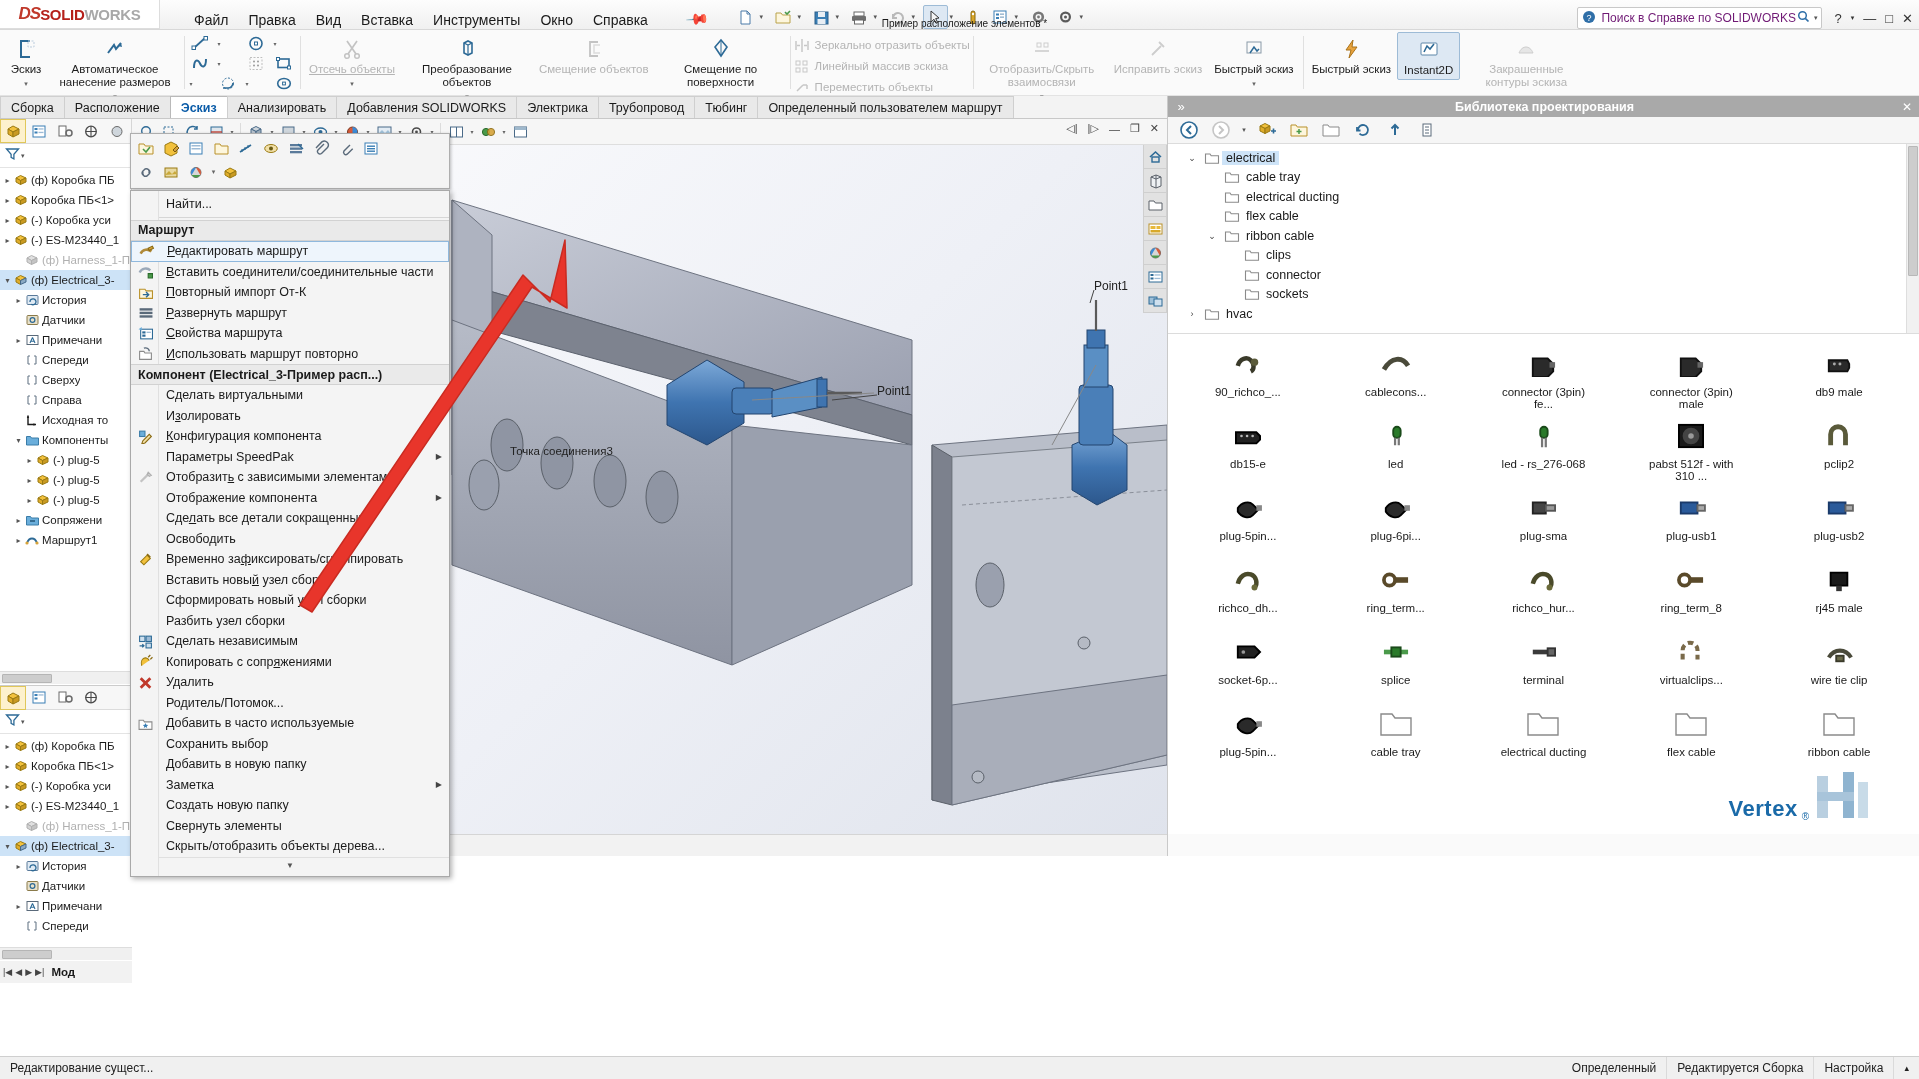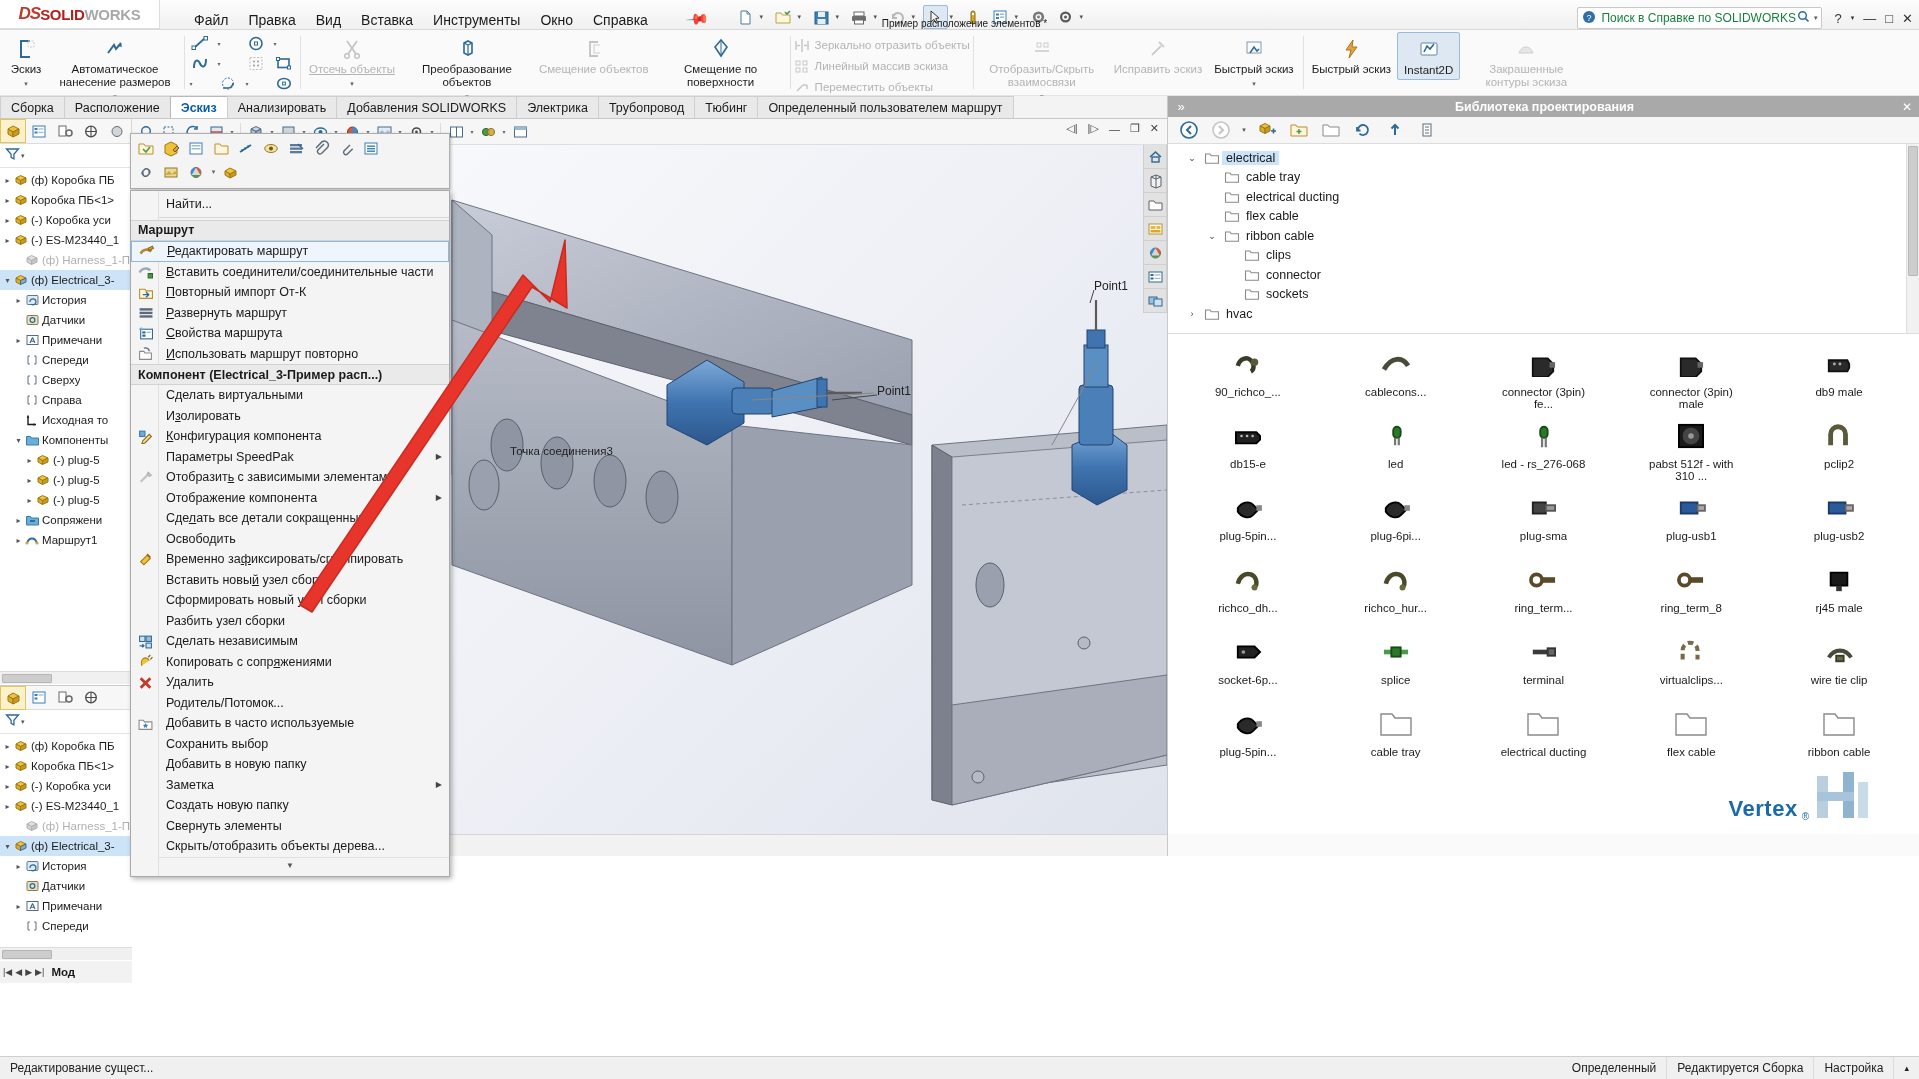--- a/index.html
+++ b/index.html
@@ -33,21 +33,21 @@
   .tb-tools { display:flex; align-items:center; gap:2px; margin-left:26px; }
   .tb-btn { width:25px; height:24px; display:flex; align-items:center; justify-content:center; border-radius:2px;}
   .tb-btn svg { display:block; }
   .tb-caret { font-size:7px; color:#555; width:9px; display:flex; align-items:center;}
   .doc-title { position:absolute; left:50%; transform:translateX(-50%); font-size:10px; white-space:nowrap;padding-left:10px;}
   .title-right { position:absolute; right:6px; display:flex; align-items:center; gap:6px;}
   .searchbox {
     width:245px; height:22px; border:1px solid #c8c8c8; background:#fff; border-radius:2px;
     display:flex; align-items:center; padding:0 4px; font-size:12px; color:#555;
   }
-  .searchbox .txt { flex:1; color:#15803d; }
+  .searchbox .txt { flex:1; color:#701a75; }
   .win-ctl { display:flex; align-items:center; gap:9px; font-size:13px; color:#333; margin-left:6px;}
 
   
   .ribbon {
     position:absolute; top:30px; left:0; width:1919px; height:66px;
     background:#fafafa; border-bottom:1px solid #e3e3e3;
     display:flex; align-items:stretch;
   }
   .rgroup { display:flex; align-items:flex-start; padding:2px 3px 0 3px; position:relative;}
   .rgroup + .rgroup::before{ content:""; position:absolute; left:0; top:6px; bottom:6px; width:1px; background:#e0e0e0;}
@@ -1770,34 +1770,34 @@
             <svg width="30" height="26" viewBox="0 0 15 14">
               <path d="M2 9c1-4 4-6 7-5s4 5 2 7" fill="none" stroke="#4a4a2a" stroke-width="2.4"></path>
               <circle cx="11" cy="11" r="1.6" fill="#6a6a3a"></circle>
             </svg>
           </div>
           <div class="cap">richco_dh...</div>
         </div>
         <div class="dlcell">
           <div class="g">
             <svg width="30" height="26" viewBox="0 0 15 14">
+              <circle cx="4" cy="7" r="3" fill="none" stroke="#5a4a2a" stroke-width="2"></circle>
+              <path d="M7 7h7" stroke="#5a4a2a" stroke-width="3"></path>
+            </svg>
+          </div>
+          <div class="cap">ring_term...</div>
+        </div>
+        <div class="dlcell">
+          <div class="g">
+            <svg width="30" height="26" viewBox="0 0 15 14">
               <path d="M2 9c1-4 4-6 7-5s4 5 2 7" fill="none" stroke="#4a4a2a" stroke-width="2.4"></path>
               <circle cx="11" cy="11" r="1.6" fill="#6a6a3a"></circle>
             </svg>
           </div>
           <div class="cap">richco_hur...</div>
-        </div>
-        <div class="dlcell">
-          <div class="g">
-            <svg width="30" height="26" viewBox="0 0 15 14">
-              <circle cx="4" cy="7" r="3" fill="none" stroke="#5a4a2a" stroke-width="2"></circle>
-              <path d="M7 7h7" stroke="#5a4a2a" stroke-width="3"></path>
-            </svg>
-          </div>
-          <div class="cap">ring_term...</div>
         </div>
         <div class="dlcell">
           <div class="g">
             <svg width="30" height="26" viewBox="0 0 15 14">
               <circle cx="4" cy="7" r="3" fill="none" stroke="#5a4a2a" stroke-width="2"></circle>
               <path d="M7 7h7" stroke="#5a4a2a" stroke-width="3"></path>
             </svg>
           </div>
           <div class="cap">ring_term_8</div>
         </div>

